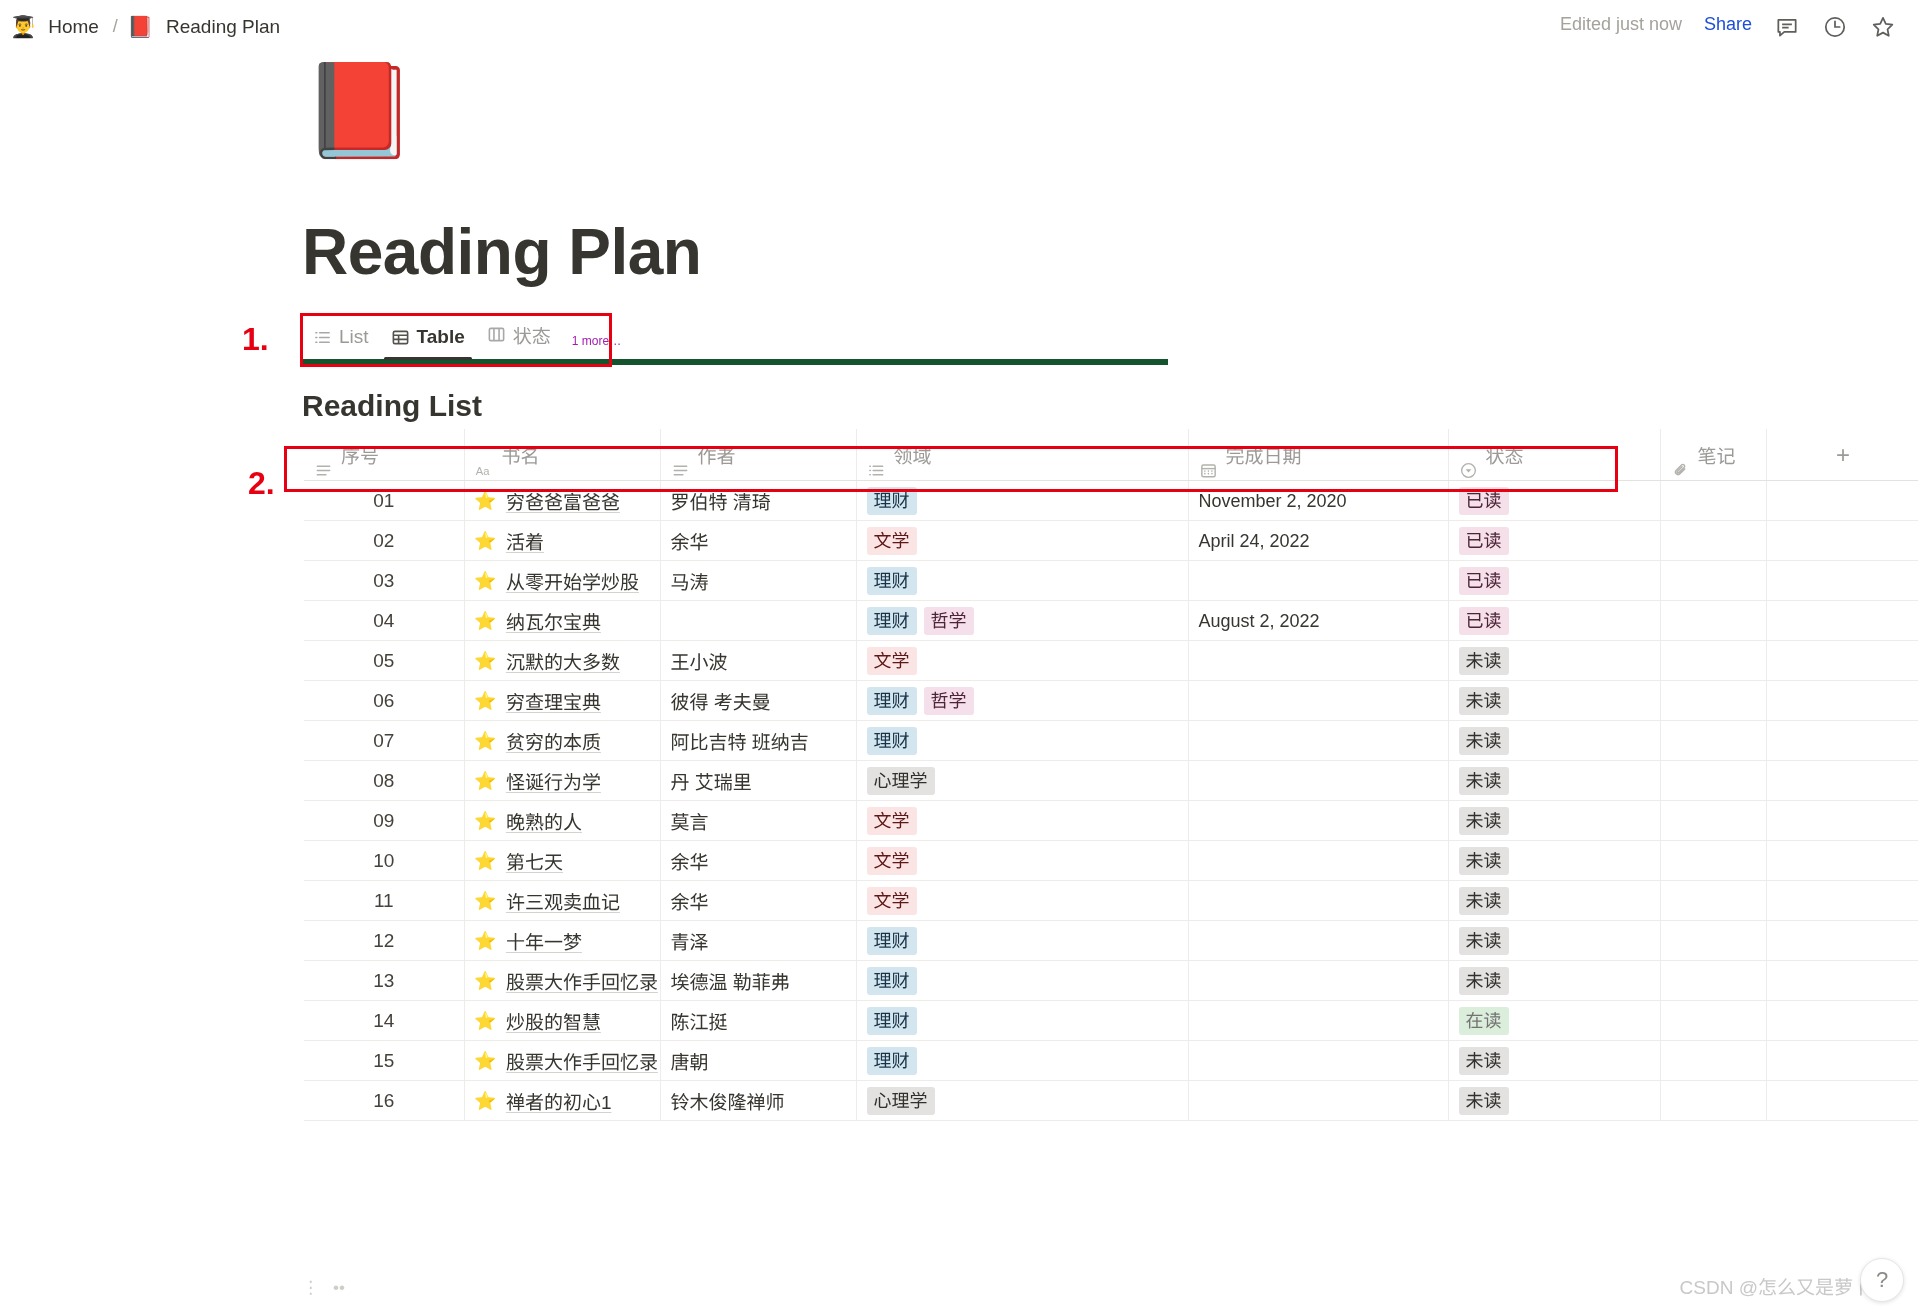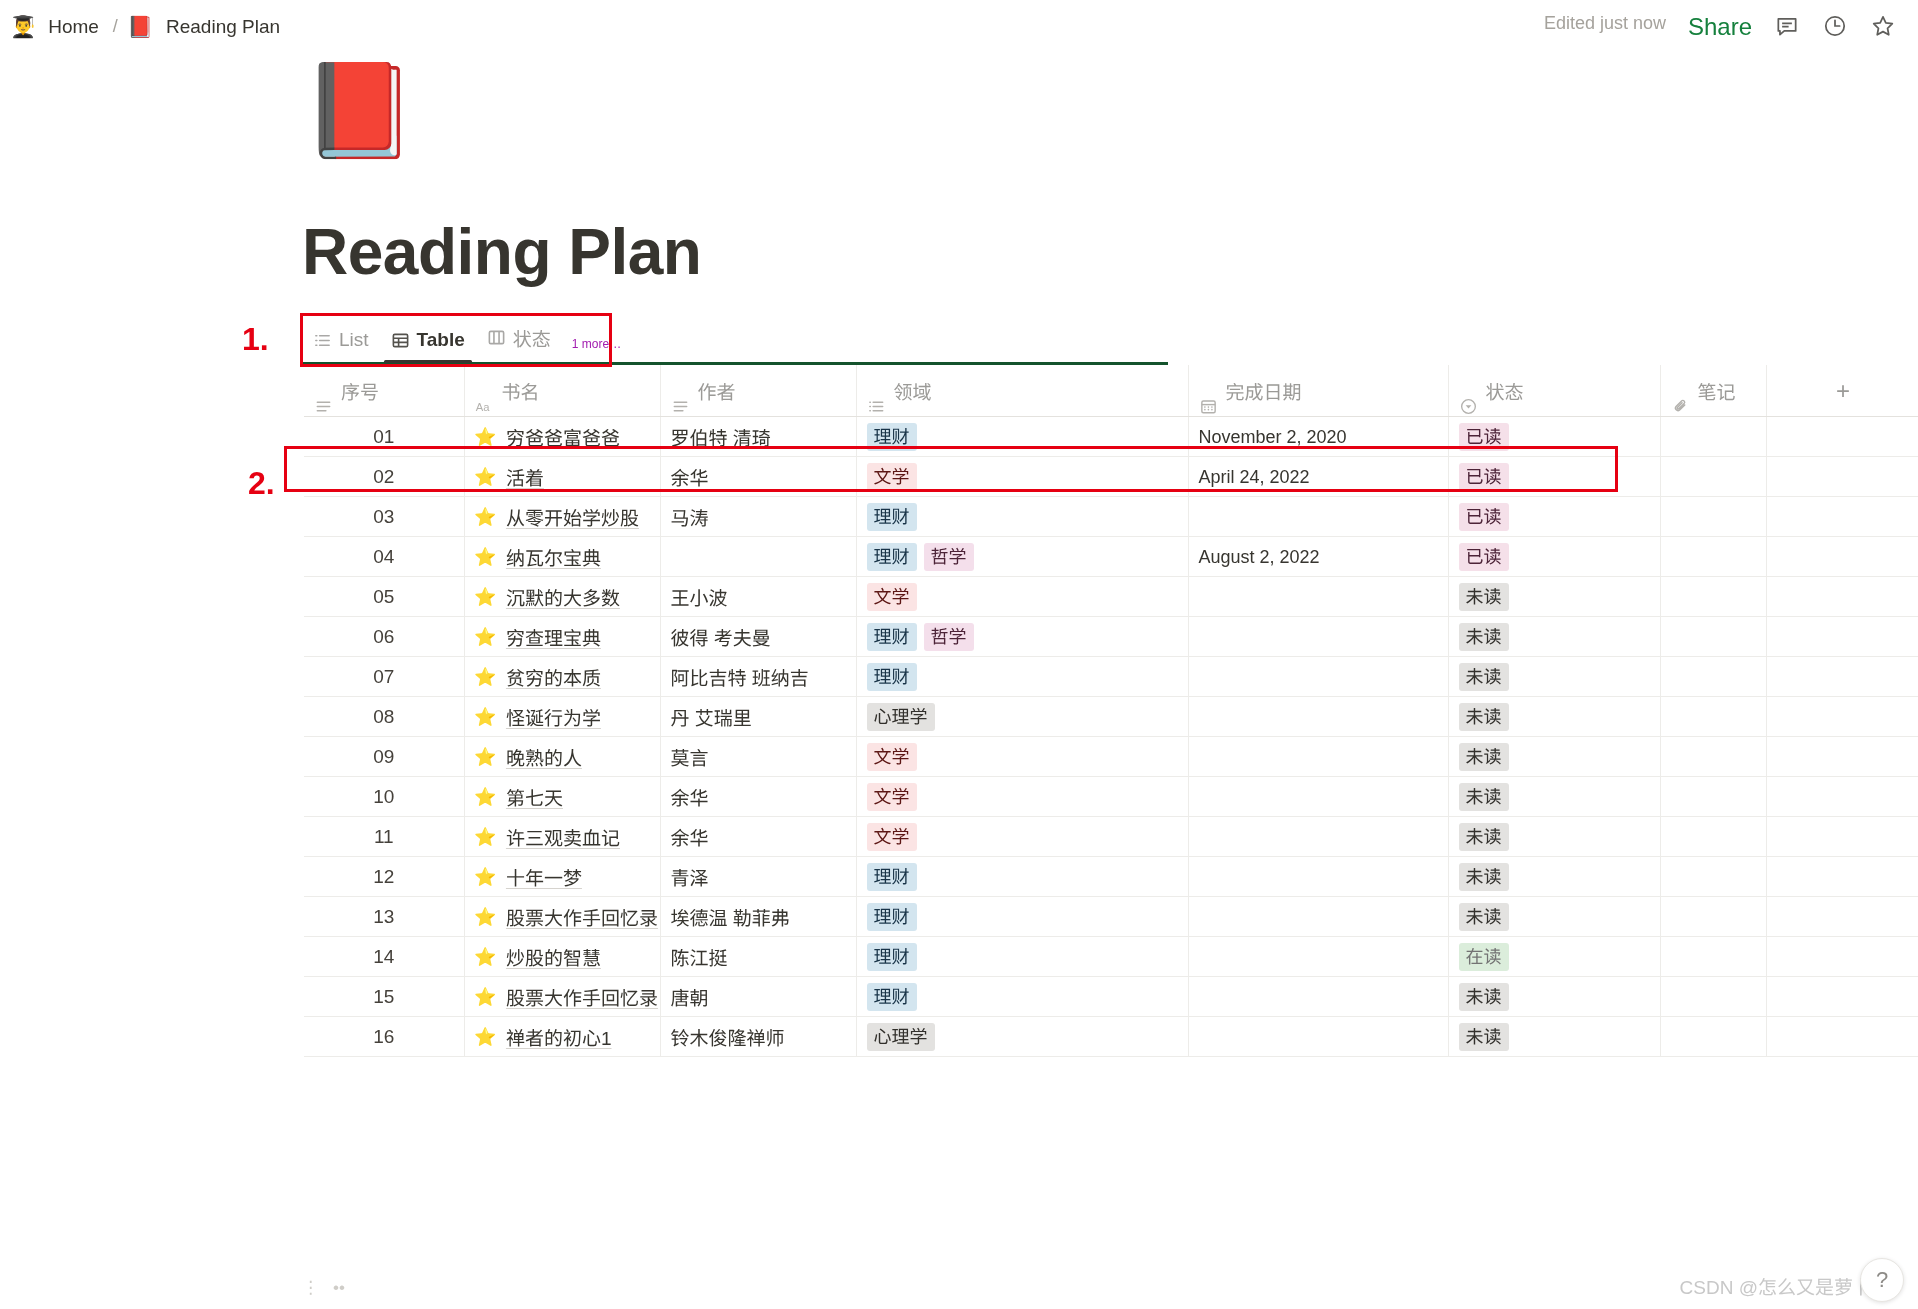--- a/index.html
+++ b/index.html
@@ -33,21 +33,21 @@
   }
   .crumb-sep { color: #a5a29c; font-size: 18px; padding: 0 2px; }
 
   .topbar-right {
     margin-left: auto;
     display: flex;
     align-items: flex-start;
     gap: 22px;
   }
   .edited-text { color: #a5a29c; font-size: 18px; white-space: nowrap; }
-  .share-text { color: #15803d; font-size: 24px; }
+  .share-text { color: #1d4ed8; font-size: 18px; }
   .tb-icon { width: 26px; height: 26px; display: block; color: #5f5e5b; }
   .tb-icon svg { display: block; width: 26px; height: 26px; }
 
   
   .page {
     padding-left: 302px;
     padding-top: 2px;
   }
   .page-cover-emoji {
     font-size: 92px;
@@ -64,21 +64,21 @@
     margin-top: 52px;
     line-height: 1.1;
   }
 
   
   .views-wrap { position: relative; margin-top: 32px; }
   .views {
     display: flex;
     align-items: flex-end;
     gap: 0;
-    border-bottom: 3px solid #14532d;
+    border-bottom: 6px solid #14532d;
     width: 866px;
     height: 46px;
   }
   .view-tab {
     display: flex;
     align-items: center;
     gap: 7px;
     font-size: 19px;
     color: #9b9a97;
     padding: 0 11px 11px 11px;
@@ -306,20 +306,21 @@
         <span>状态</span>
       </div>
 
       <div class="view-more">1 more…</div>
     </div>
 
     <div class="annot-num" style="left:-60px; top:2px;">1.</div>
     <div class="annot-box" style="left:-2px; top:-6px; width:312px; height:54px;"></div>
   </div>
 
+  <div class="db-title">Reading List</div>
 
   <div class="annot-num" style="position:absolute; left:248px; top:465px;">2.</div>
   <div class="annot-box" style="position:absolute; left:284px; top:446px; width:1334px; height:46px;"></div>
 
   <table class="tbl">
     <colgroup>
       <col style="width:160px">
         <col style="width:196px">
         <col style="width:196px">
       <col style="width:166px">

